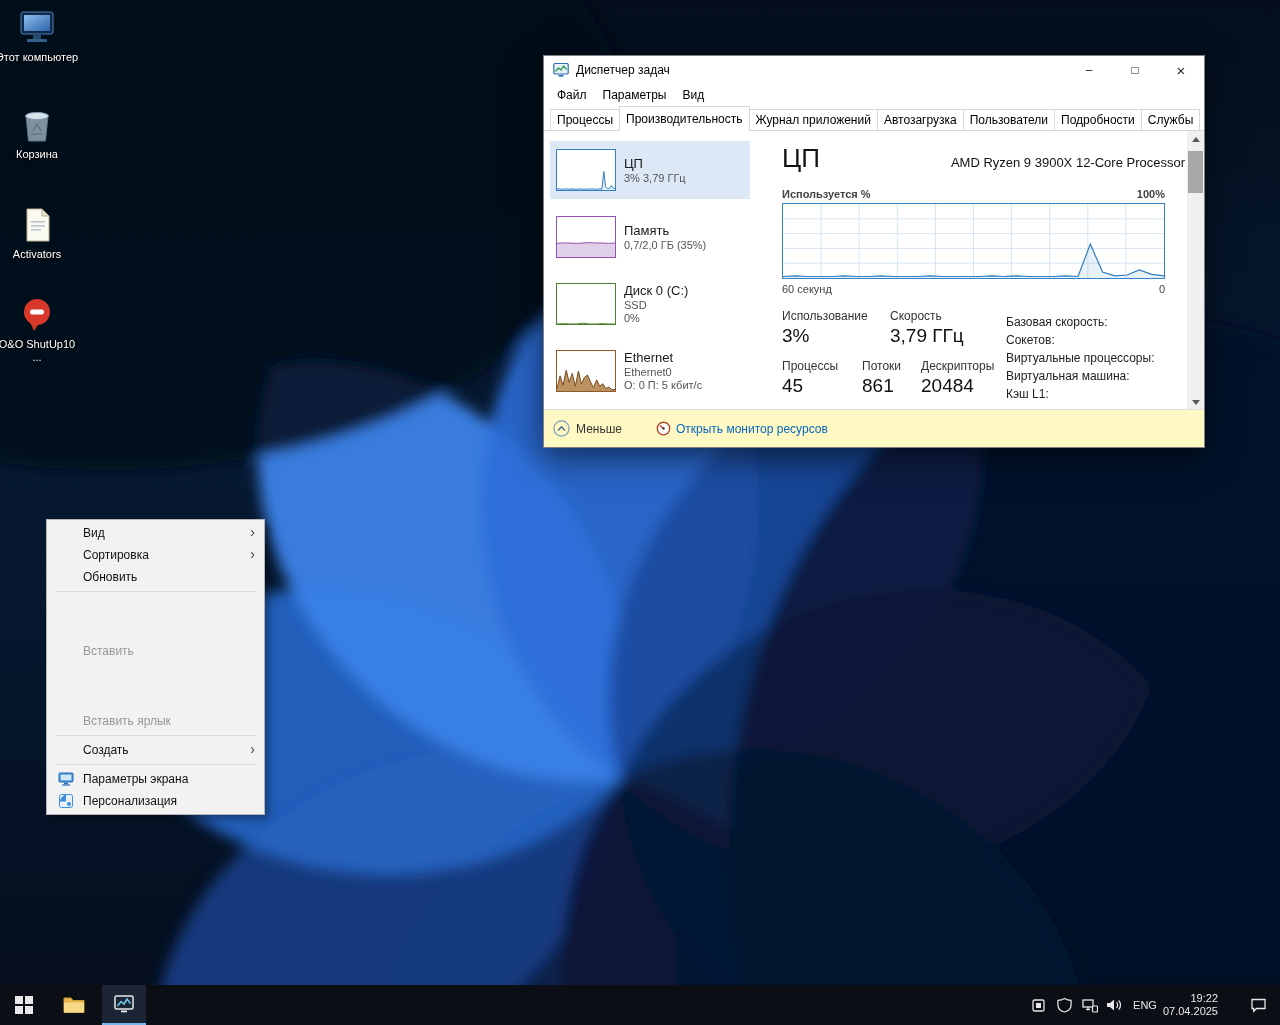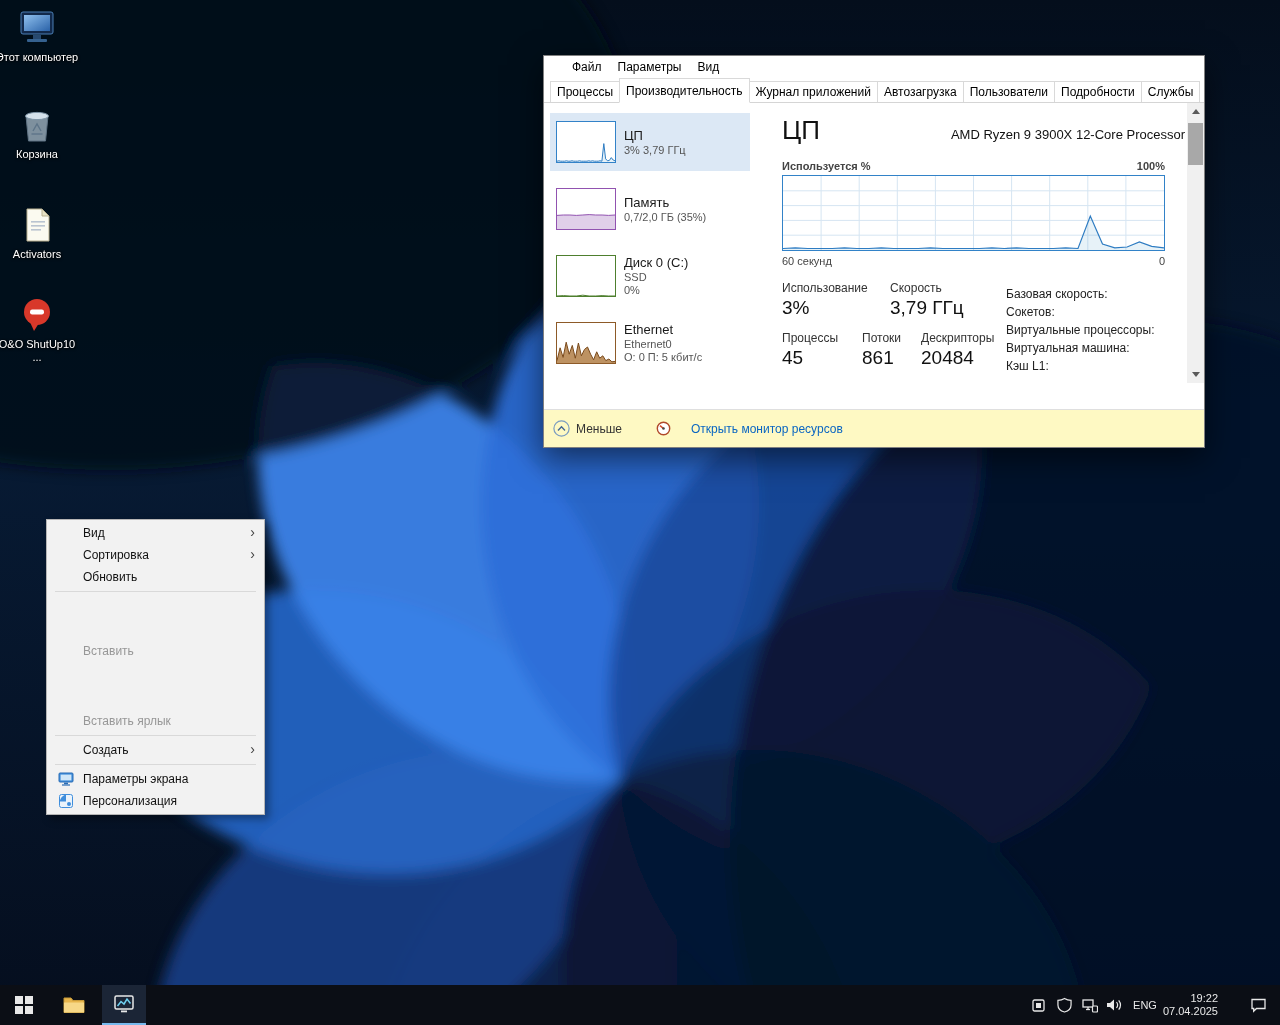--- a/index.html
+++ b/index.html
@@ -18,21 +18,21 @@
   
   .tm-window { position:absolute; left:543px; top:55px; width:662px; height:393px;
                background:#fff; border:1px solid #808080; display:flex; flex-direction:column;
                box-shadow:0 10px 30px rgba(0,0,0,.55); font-size:12px; color:#000; }
   .tm-titlebar { height:28px; display:flex; align-items:center; background:#fff; flex:0 0 auto; }
   .tm-titlebar .app-ic { width:16px; height:16px; margin:0 7px 0 9px; }
   .tm-title { font-size:12px; color:#000; flex:1; }
   .tm-capbtn { width:46px; height:28px; display:flex; align-items:center; justify-content:center;
                font-size:12px; color:#222; }
   .tm-capbtn.close { font-size:15px; }
-  .tm-menubar { height:21px; display:flex; align-items:center; padding-left:19px; background:#fff; flex:0 0 auto; }
+  .tm-menubar { height:21px; display:flex; align-items:center; padding-left:4px; background:#fff; flex:0 0 auto; }
   .tm-menu-item { padding:0 7px; margin-left:2px; font-size:12px; }
   .tm-tabstrip { height:26px; display:flex; align-items:flex-end; padding-left:6px;
                  border-bottom:1px solid #d5d5d5; background:#fff; flex:0 0 auto; }
   .tm-tab { border:1px solid #d9d9d9; border-bottom:none; background:#fff; padding:0 6px;
             height:21px; line-height:20px; font-size:12px; margin-right:-1px; white-space:nowrap; }
   .tm-tab.active { height:25px; line-height:24px; margin-bottom:-1px; border-bottom:1px solid #fff;
                    position:relative; z-index:2; }
   .tm-content { position:relative; flex:1 1 auto; background:#fff; overflow:hidden; }
 
   
@@ -70,21 +70,21 @@
   .sb-btn { position:absolute; left:0; width:17px; height:17px; display:flex; align-items:center; justify-content:center; }
   .sb-up { top:0; } .sb-down { bottom:0; }
   .tri-up { width:0; height:0; border-left:4px solid transparent; border-right:4px solid transparent; border-bottom:5px solid #5a5a5a; }
   .tri-down { width:0; height:0; border-left:4px solid transparent; border-right:4px solid transparent; border-top:5px solid #5a5a5a; }
   .sb-thumb { position:absolute; left:1px; top:20px; width:15px; height:42px; background:#a8a8a8; }
 
   
   .tm-footer { height:38px; border-top:1px solid #dfdfdf; display:flex; align-items:center; flex:0 0 auto; background:#fef9c3; }
   .less-btn { display:flex; align-items:center; margin-left:9px; }
   .less-btn span { font-size:12px; color:#333; margin-left:6px; }
-  .res-link { display:flex; align-items:center; margin-left:34px;gap:15px; }
+  .res-link { display:flex; align-items:center; margin-left:34px; }
   .res-link span { font-size:12px; color:#0a66c2; margin-left:5px; }
 
   
   .ctx { position:absolute; left:46px; top:519px; width:219px; background:#f2f2f2;
          border:1px solid #b5b5b5; box-shadow:4px 4px 8px rgba(0,0,0,.35); padding:2px 0; }
   .ctx-item { height:22px; display:flex; align-items:center; padding:0 10px 0 36px;
               position:relative; font-size:12px; color:#111; }
   .ctx-item.disabled { color:#979797;margin-top:48px; }
   .ctx-arrow { position:absolute; right:9px; top:2px; font-size:14px; color:#444; }
   .ctx-sep { height:1px; background:#d9d9d9; margin:3px 8px; }
@@ -177,20 +177,31 @@
   <svg class="ic" viewBox="0 0 40 40">
     <circle cx="20" cy="17" r="13" fill="#d8382a"></circle>
     <path d="M13 27 l4 9 5-8 z" fill="#d8382a"></path>
     <rect x="13" y="14.5" width="14" height="5" rx="2.2" fill="#fff"></rect>
   </svg>
   <div class="dicon-label">O&amp;O ShutUp10 ...</div>
 </div>
 
 <div class="tm-window">
 
+  <div class="tm-titlebar">
+    <svg class="app-ic" viewBox="0 0 16 16">
+      <rect x="0.8" y="1.5" width="14.4" height="10.5" rx="1.2" fill="#e8f1fa" stroke="#2a6db5" stroke-width="1.2"></rect>
+      <polyline points="2.5,9.5 5.5,6 8,8 10.5,4 13.5,7.5" fill="none" stroke="#2f9e52" stroke-width="1.3"></polyline>
+      <rect x="5.5" y="13" width="5" height="1.6" fill="#2a6db5"></rect>
+    </svg>
+    <div class="tm-title">Диспетчер задач</div>
+    <div class="tm-capbtn">–</div>
+    <div class="tm-capbtn">□</div>
+    <div class="tm-capbtn close">×</div>
+  </div>
 
   <div class="tm-menubar">
     <div class="tm-menu-item">Файл</div>
     <div class="tm-menu-item">Параметры</div>
     <div class="tm-menu-item">Вид</div>
   </div>
 
   <div class="tm-tabstrip">
     <div class="tm-tab">Процессы</div>
     <div class="tm-tab active">Производительность</div>

